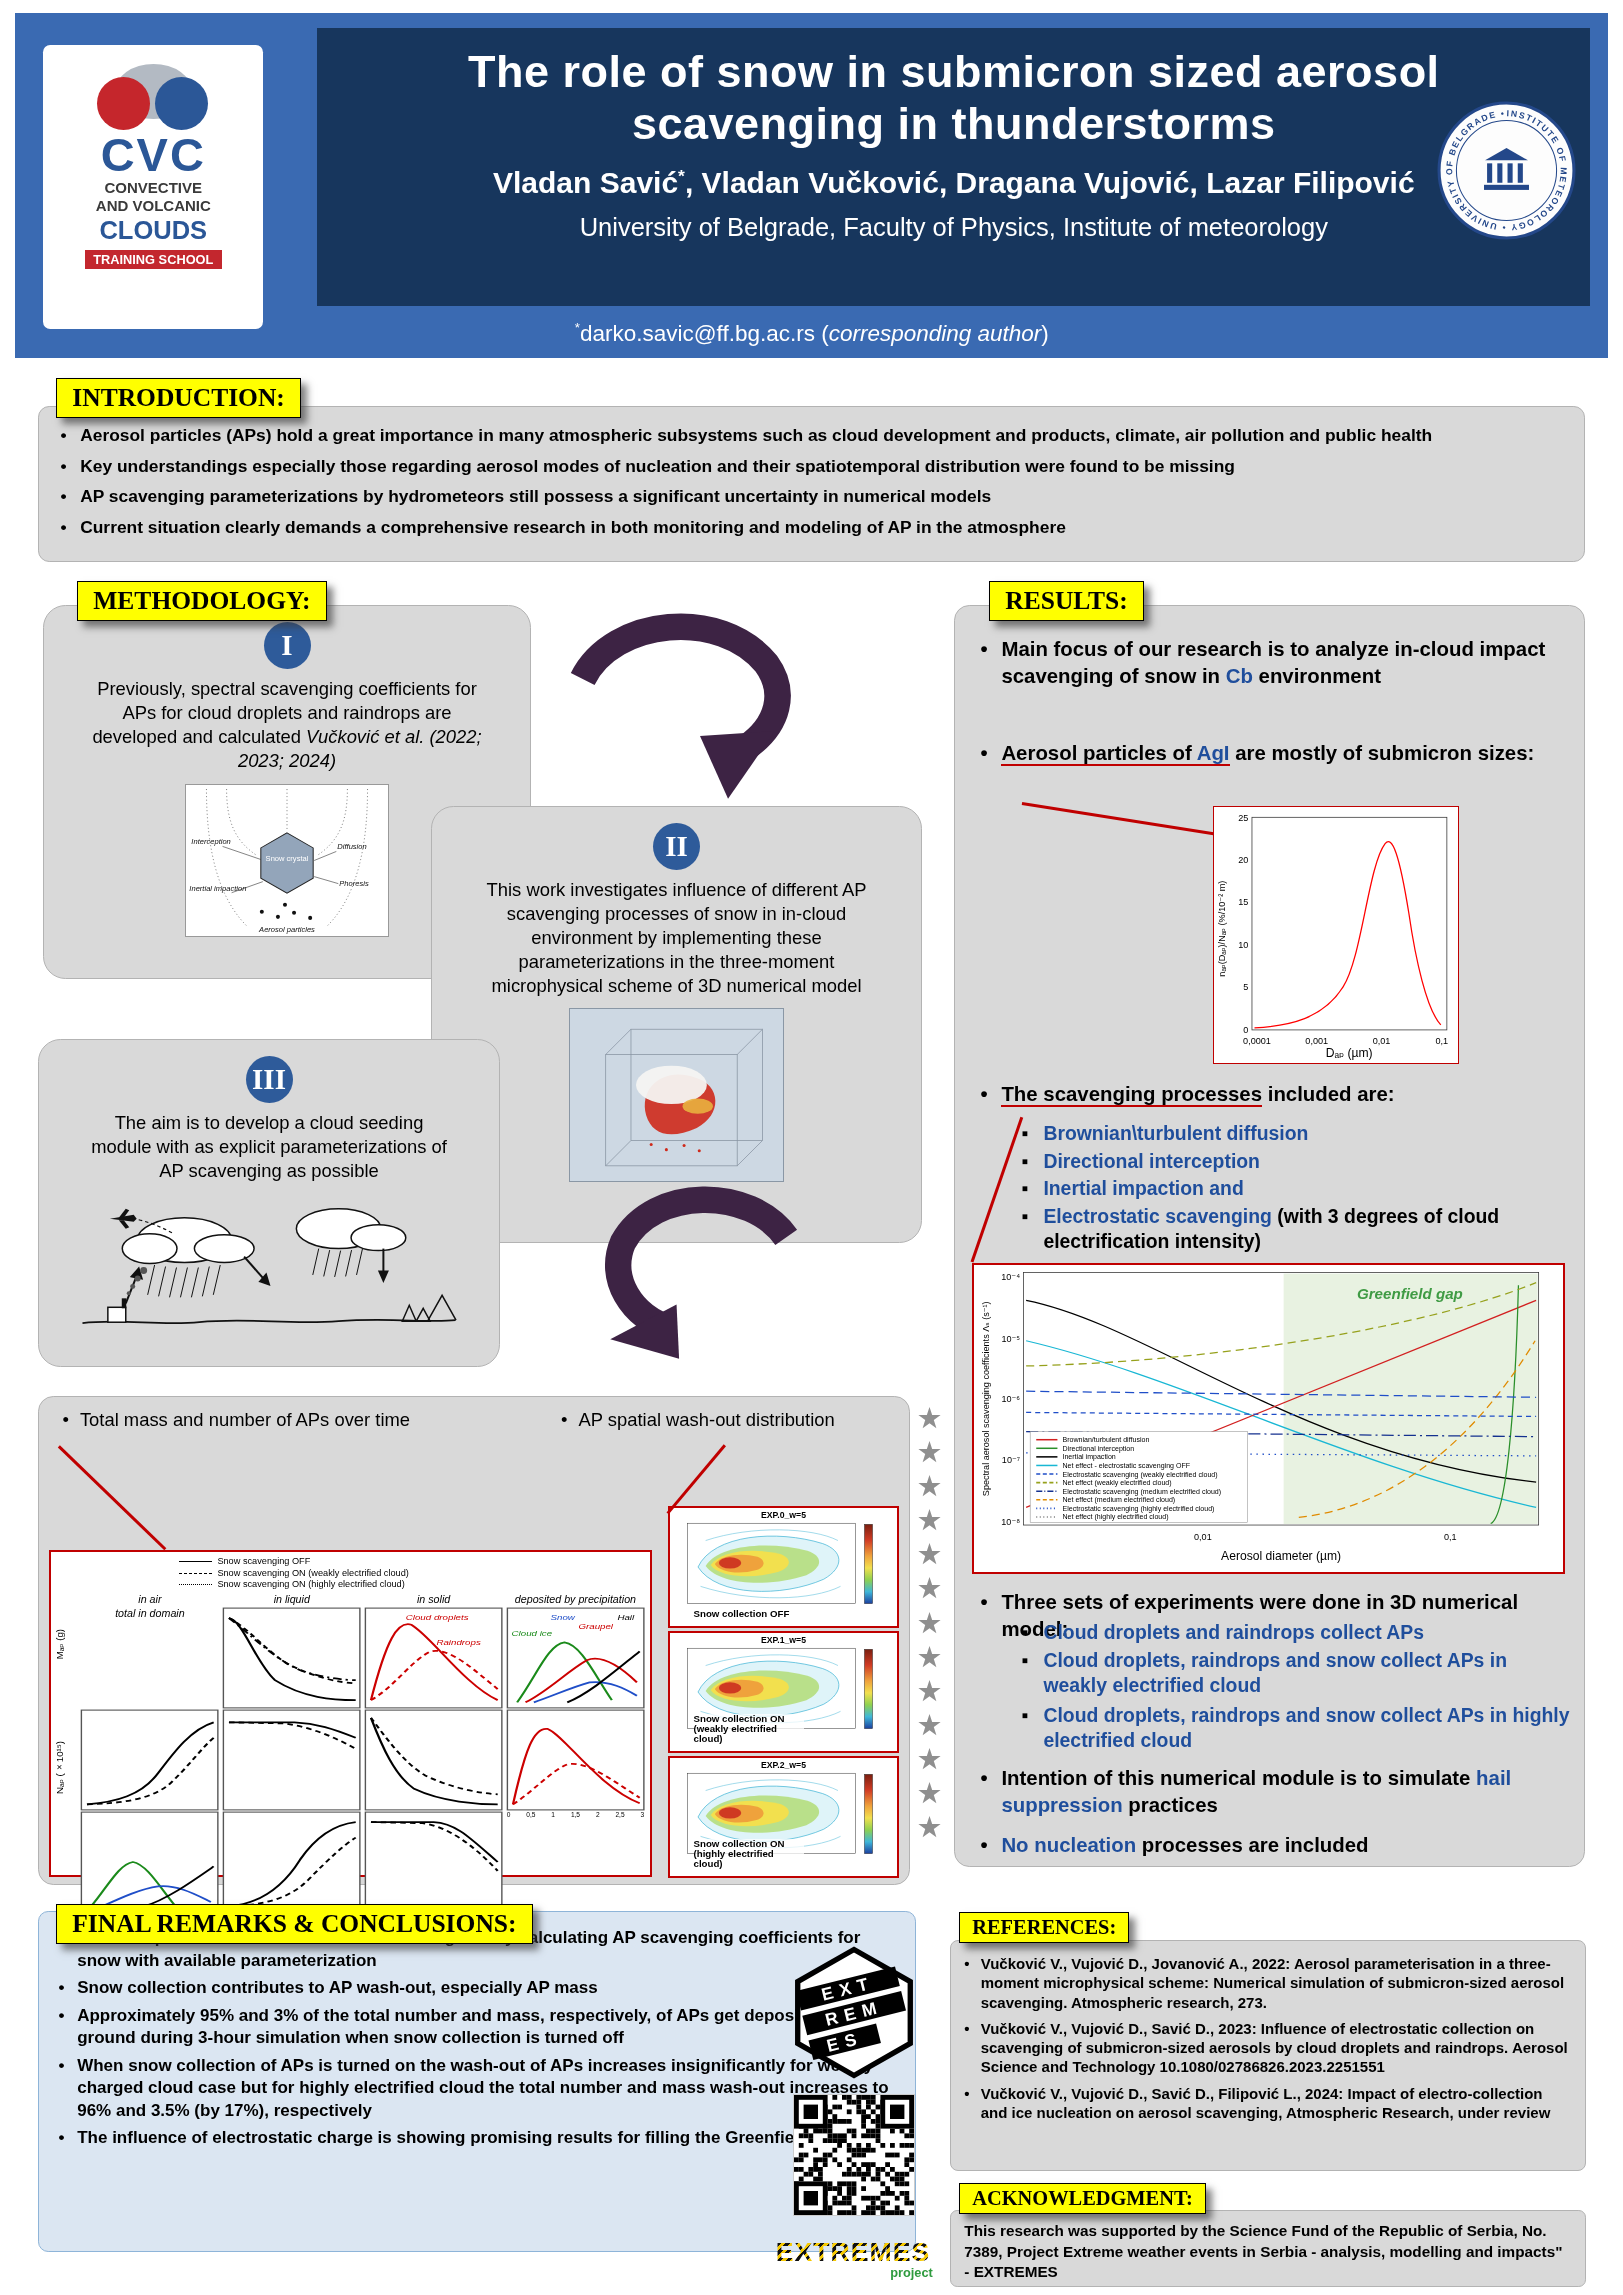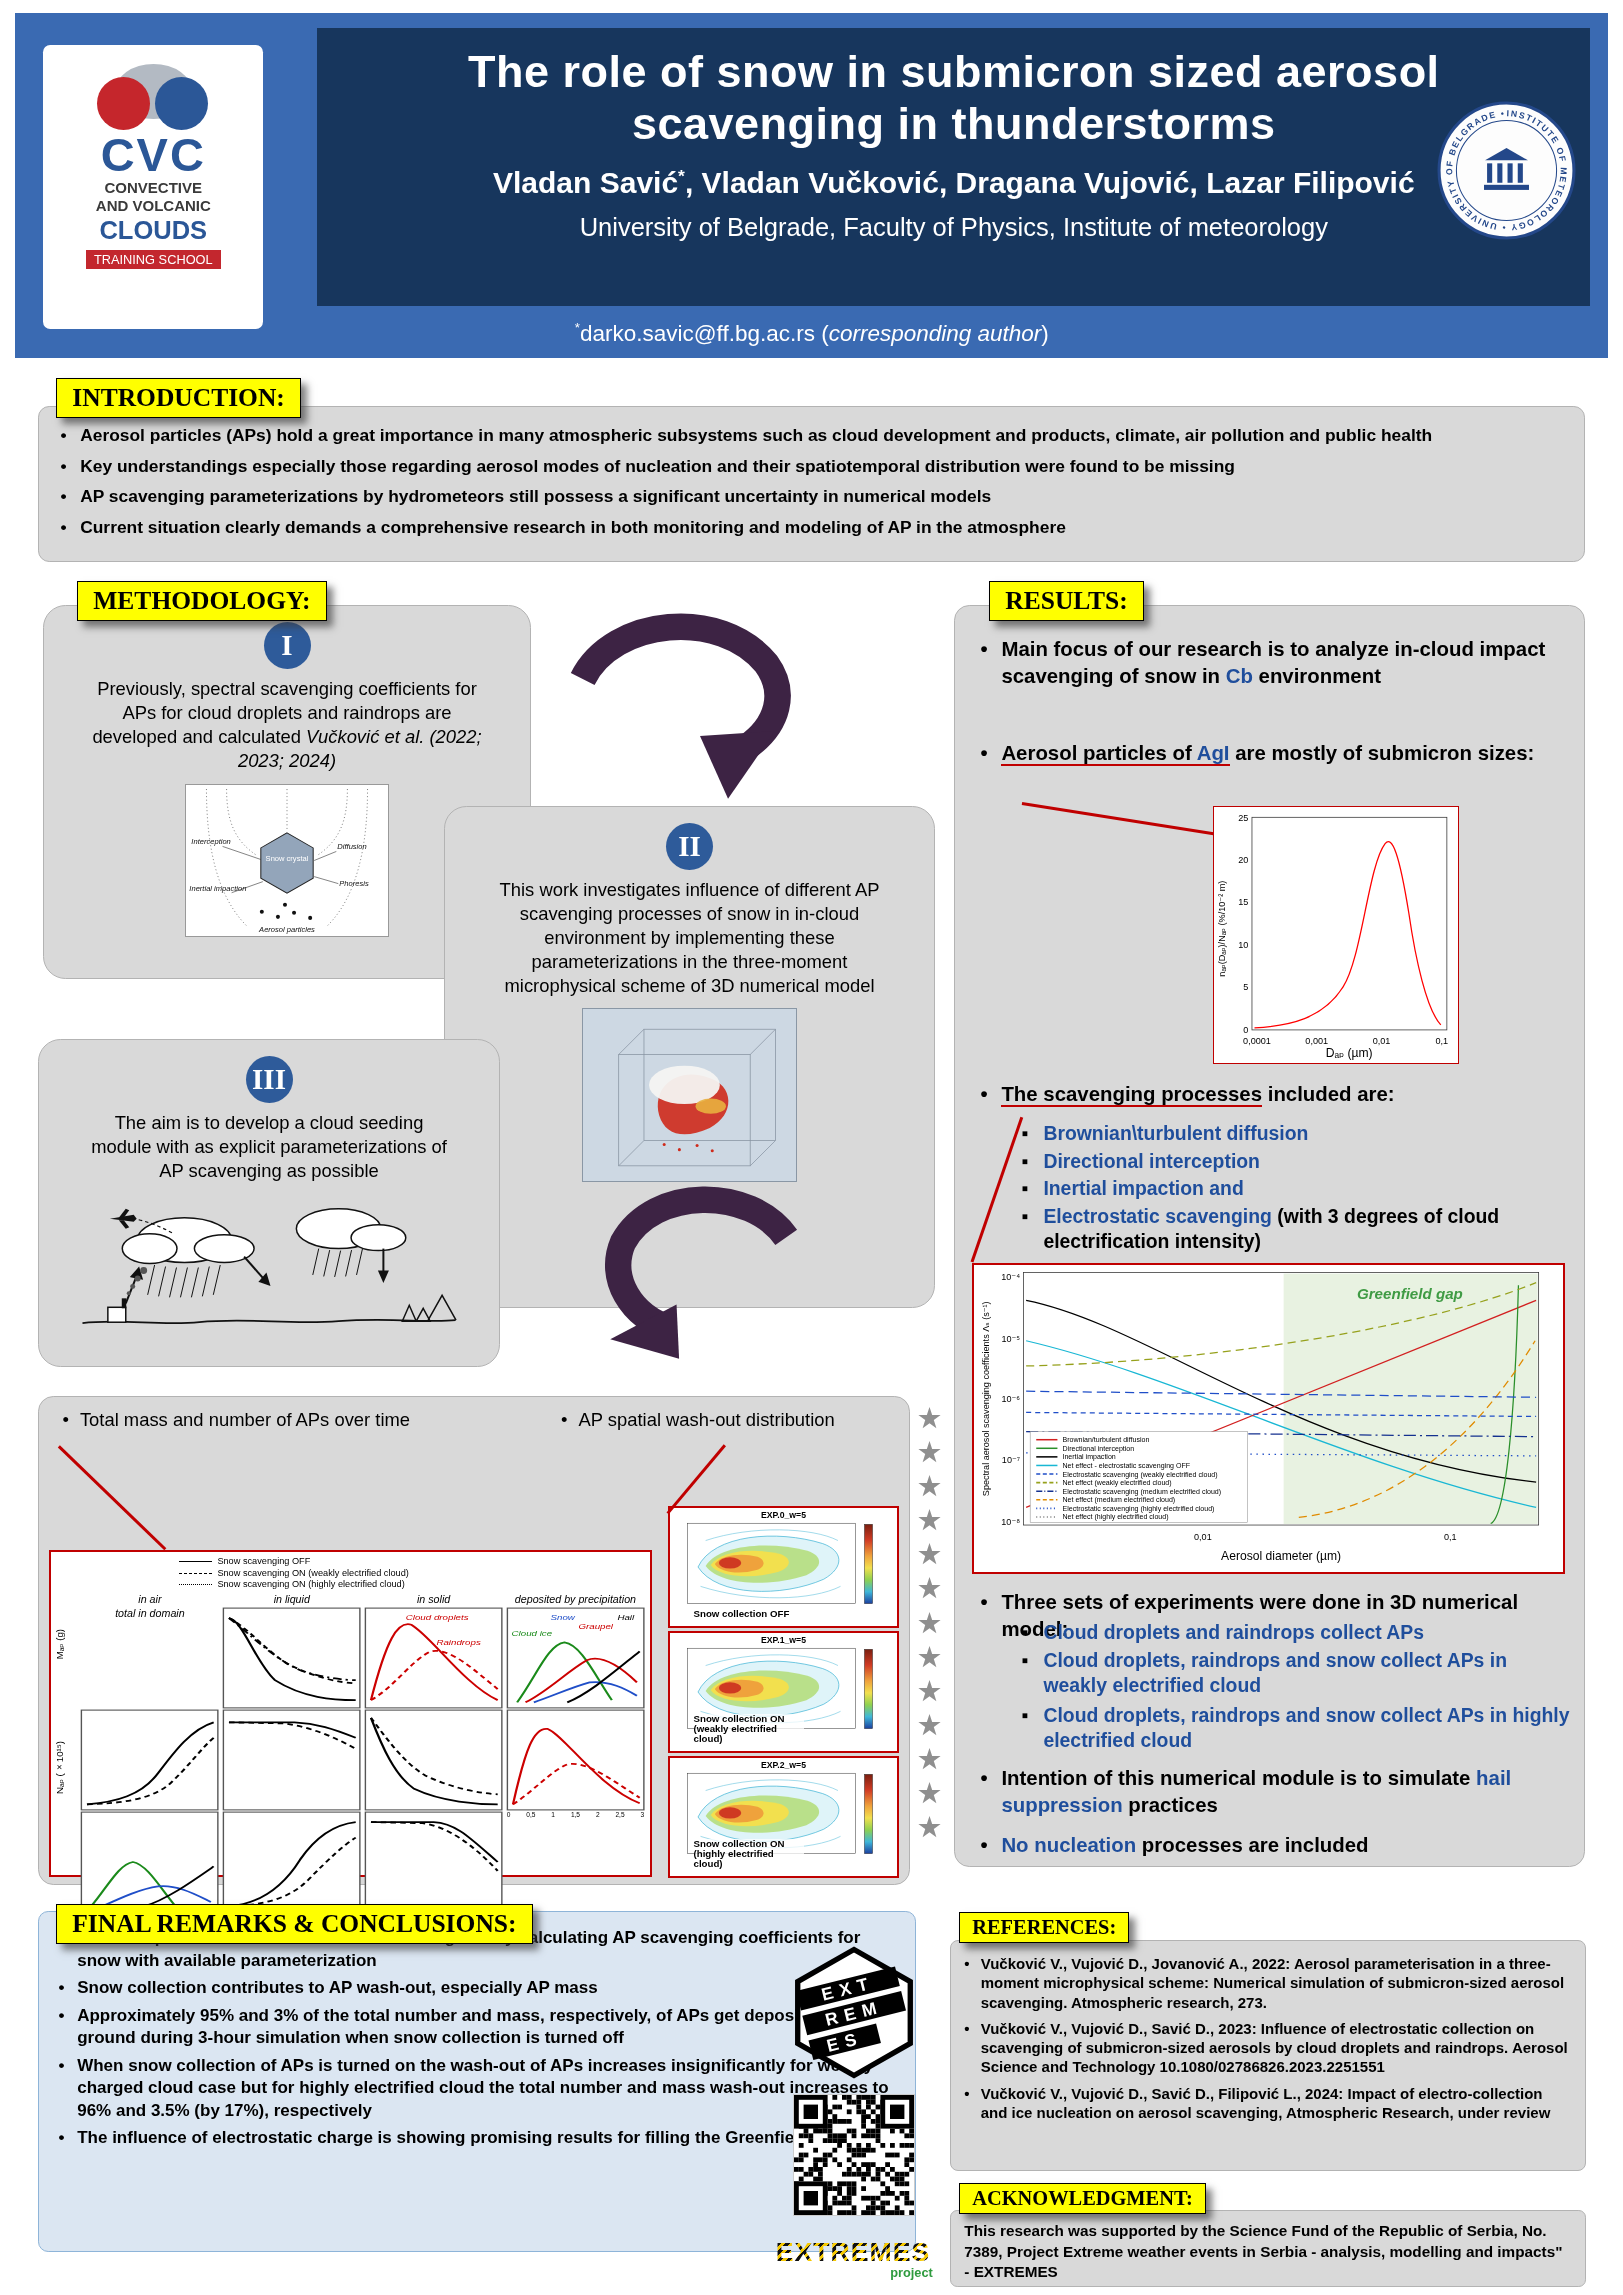--- a/index.html
+++ b/index.html
@@ -11,21 +11,21 @@
 .hdr{position:absolute;left:15.3px;top:12.8px;width:1593px;height:345px;background:var(--header-blue,#3a6ab2)}
 .logo{position:absolute;left:28px;top:32px;width:220px;height:284px;background:#fff;border-radius:7.2px;text-align:center;padding-top:19px}
 .cloud{position:relative;width:128px;height:65px;margin:0 auto}
 .cloud i{position:absolute;border-radius:50%;display:block}
 .c1{width:77px;height:55px;background:#b3bac3;left:25.5px;top:0}
 .c2{width:53px;height:53px;background:#c5262c;left:8.2px;top:13.3px}
 .c3{width:53px;height:53px;background:#2b5797;left:66px;top:13.3px}
 .logo-acr{font-size:47px;font-weight:800;color:#2b5797;letter-spacing:2px;line-height:1.02;margin-top:2px}
 .logo-l1{font-size:15px;font-weight:700;color:#3a3a3a;line-height:1.22}
 .logo-l3{font-size:25.5px;font-weight:800;color:#2b5797;line-height:1.15;margin-top:1px}
-.logo-l4{display:inline-block;background:#c3272e;color:#fff;font-weight:400;font-size:12.8px;padding:2px 8.2px;margin-top:4.1px}
+.logo-l4{display:inline-block;background:#c3272e;color:#fff;font-weight:700;font-size:12.8px;padding:2px 8.2px;margin-top:4.1px}
 .titlebox{position:absolute;left:302px;top:15.3px;width:1273px;height:278px;background:var(--title-navy,#17365d)}
 .title{margin-top:18.4px;padding:0 87px;text-align:center;color:#fff;font-size:45px;font-weight:800;line-height:1.15;letter-spacing:0.5px}
 .authors{margin-top:16.3px;text-align:center;color:#fff;font-size:30px;font-weight:700}
 .authors sup{font-size:17.4px}
 .affil{margin-top:12.3px;text-align:center;color:#fff;font-size:25.5px;font-weight:400}
 .seal{position:absolute;right:14.3px;top:73px;width:139px;height:139px}
 .seal svg{width:100%;height:100%}
 .email{position:absolute;left:0;top:307px;width:100%;text-align:center;color:#fff;font-size:22.5px}
 .email i{font-style:italic}
 .email sup{font-size:13.3px}
@@ -36,21 +36,21 @@
 .graybox{position:absolute;background:var(--box-gray,#d9d9d9);border:1.5px solid #b3b3b3;border-radius:15.3px}
 
 
 .introbox{left:38px;top:406px;width:1547px;height:156px;padding:17.4px 20.4px 0 10.2px;border-radius:11.2px}
 .ib{position:relative;padding-left:31px;font-size:17.4px;font-weight:700;line-height:1.28;margin-bottom:8.2px}
 .ib::before{content:"•";position:absolute;left:11.2px}
 
 
 .mbox{text-align:center;border-radius:22.5px}
 .m1{left:43px;top:605px;width:488px;height:374px}
-.m2{left:444px;top:806px;width:491px;height:502px}
+.m2{left:431px;top:806px;width:491px;height:437px}
 .m3{left:38px;top:1039px;width:462px;height:328px}
 .rnum{width:47px;height:47px;border-radius:50%;background:#2e5b9a;color:#fff;font-family:"Liberation Serif","DejaVu Serif",serif;font-size:29px;font-weight:700;line-height:47px;margin:16.3px auto 8.2px;text-align:center}
 .mtext{font-size:18.4px;font-weight:400;line-height:1.3;padding:0 44px}
 .mtext i{font-style:italic}
 .diag1{width:204px;height:153px;margin:11.2px auto 0;background:#fff;border:0.5px solid #999}
 .diag2{width:215px;height:174px;margin:10.2px auto 0;background:#cdd8e3;border:0.5px solid #8a97a5}
 .diag3{width:378px;height:153px;margin:8.2px auto 0}
 .diag1 svg,.diag2 svg,.diag3 svg{width:100%;height:100%}
 .dotl{fill:none;stroke:#555;stroke-width:1.5;stroke-dasharray:2 5}
 .dl{font-size:15px;font-style:italic;fill:#111}

